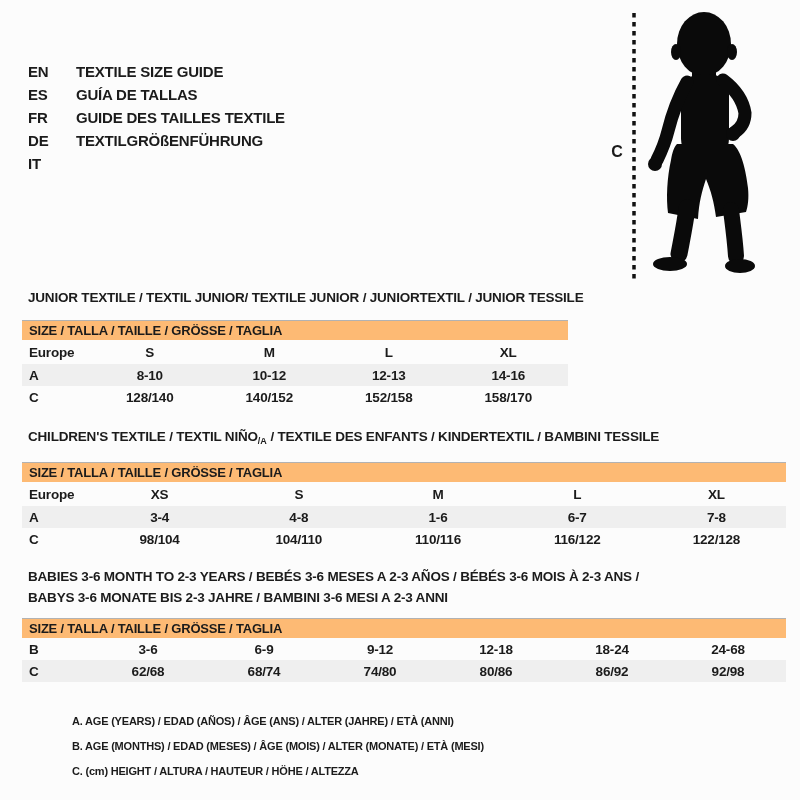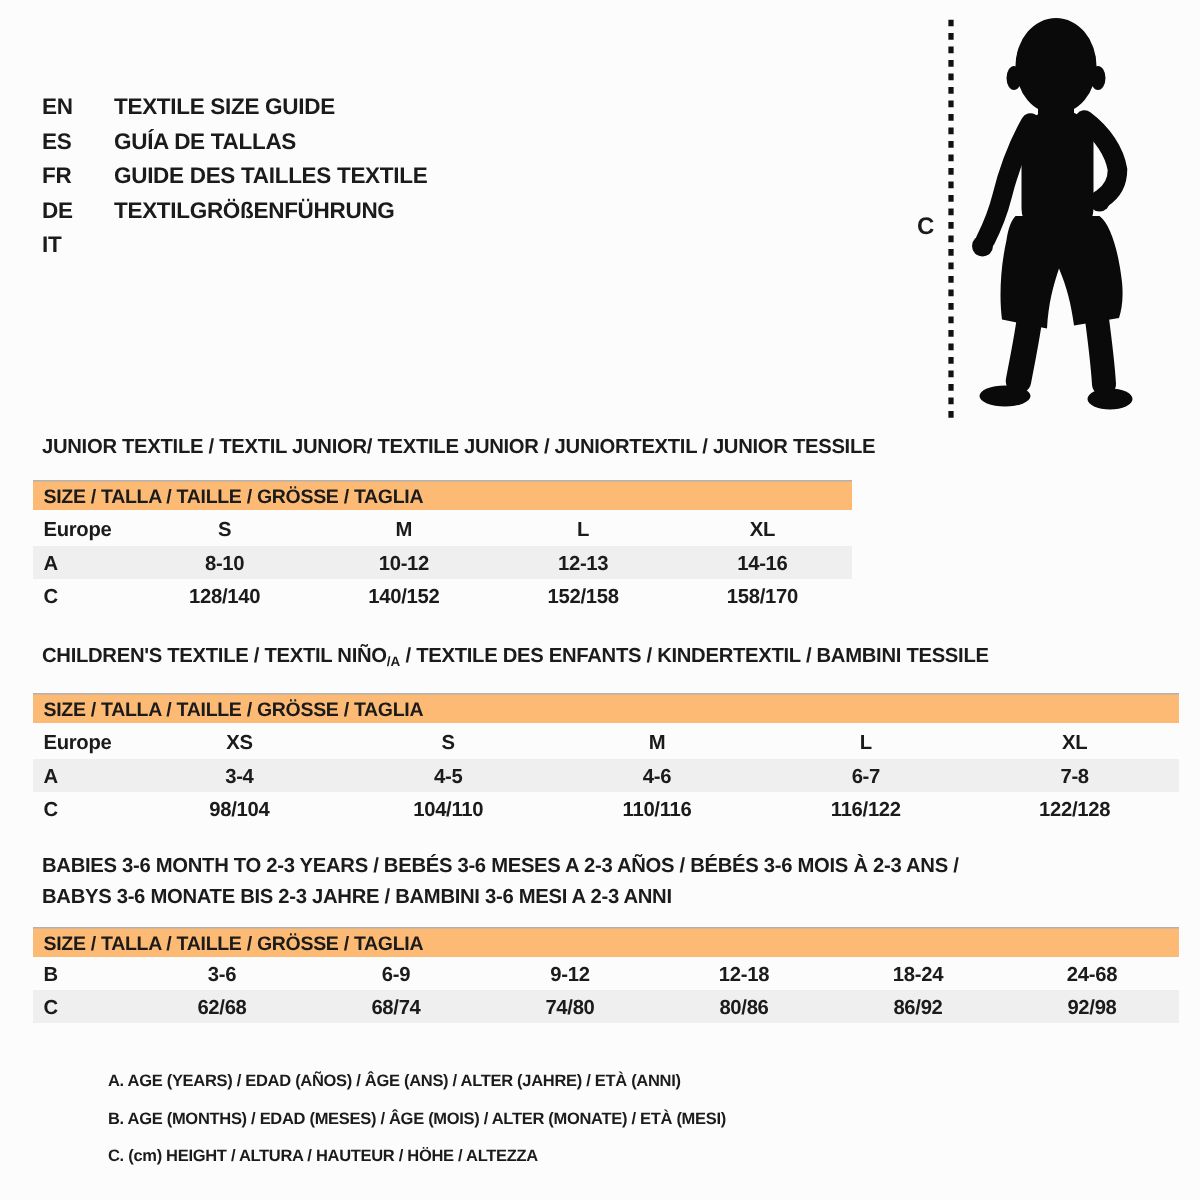--- a/index.html
+++ b/index.html
@@ -133,22 +133,22 @@
       <span class="lbl">Europe</span>
       <span class="cell">XS</span>
       <span class="cell">S</span>
       <span class="cell">M</span>
       <span class="cell">L</span>
       <span class="cell">XL</span>
     </div>
     <div class="trow shaded">
       <span class="lbl">A</span>
       <span class="cell">3-4</span>
-      <span class="cell">4-5</span>
-      <span class="cell">4-6</span>
+      <span class="cell">4-8</span>
+      <span class="cell">1-6</span>
       <span class="cell">6-7</span>
       <span class="cell">7-8</span>
     </div>
     <div class="trow">
       <span class="lbl">C</span>
       <span class="cell">98/104</span>
       <span class="cell">104/110</span>
       <span class="cell">110/116</span>
       <span class="cell">116/122</span>
       <span class="cell">122/128</span>

